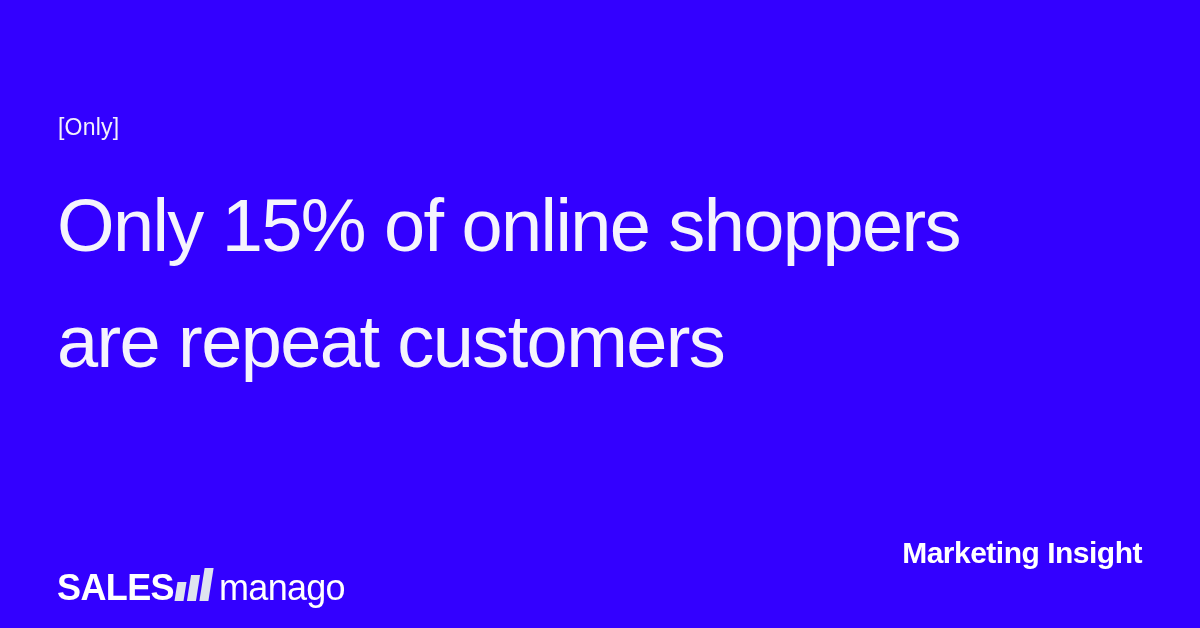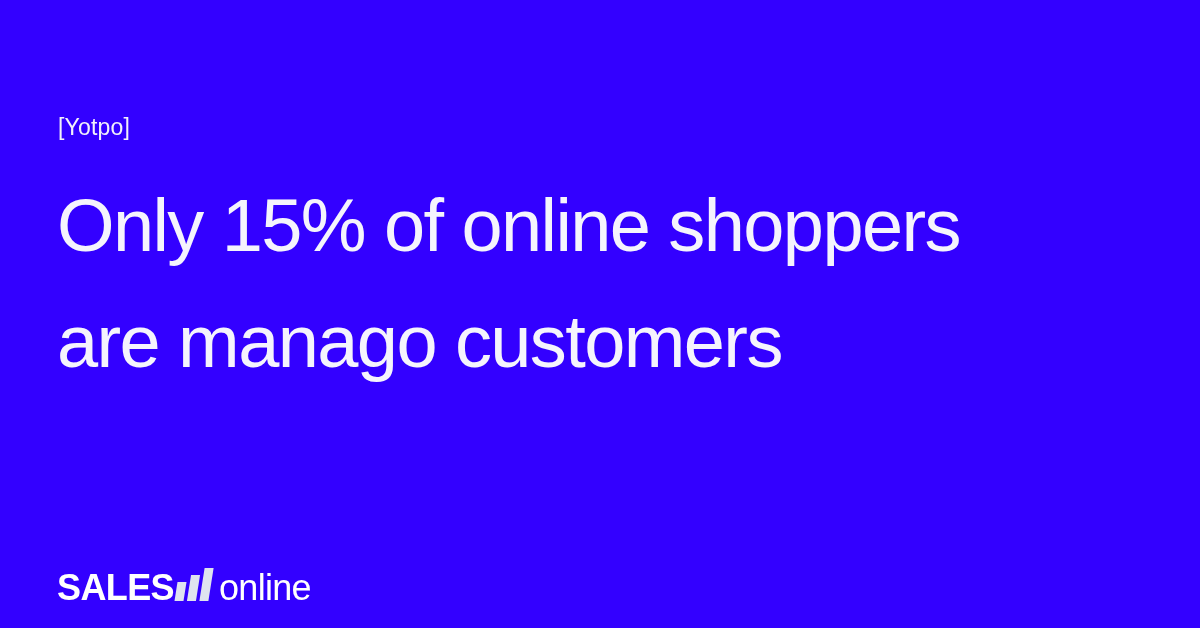--- a/index.html
+++ b/index.html
@@ -112,35 +112,36 @@
     color: #ffffff;
     line-height: 34px;
     white-space: nowrap;
   }
 </style>
 </head>
 <body>
 
 <div id="card">
 
-  <div id="source-tag">[Yotpo]</div>
+  <div id="source-tag">[Only]</div>
 
   <div id="headline">
     <span class="hl-line">Only 15% of online shoppers</span>
-    <span class="hl-line">are manago customers</span>
+    <span class="hl-line">are repeat customers</span>
   </div>
 
   <div id="footer">
 
     <div id="brand-logo">
       <span id="brand-sales">SALES</span>
       <span id="brand-bars">
         <i></i>
         <i></i>
         <i></i>
       </span>
-      <span id="brand-manago">online</span>
+      <span id="brand-manago">manago</span>
     </div>
 
+    <div id="series-label">Marketing Insight</div>
 
   </div>
 
 </div>
 
 </body></html>

